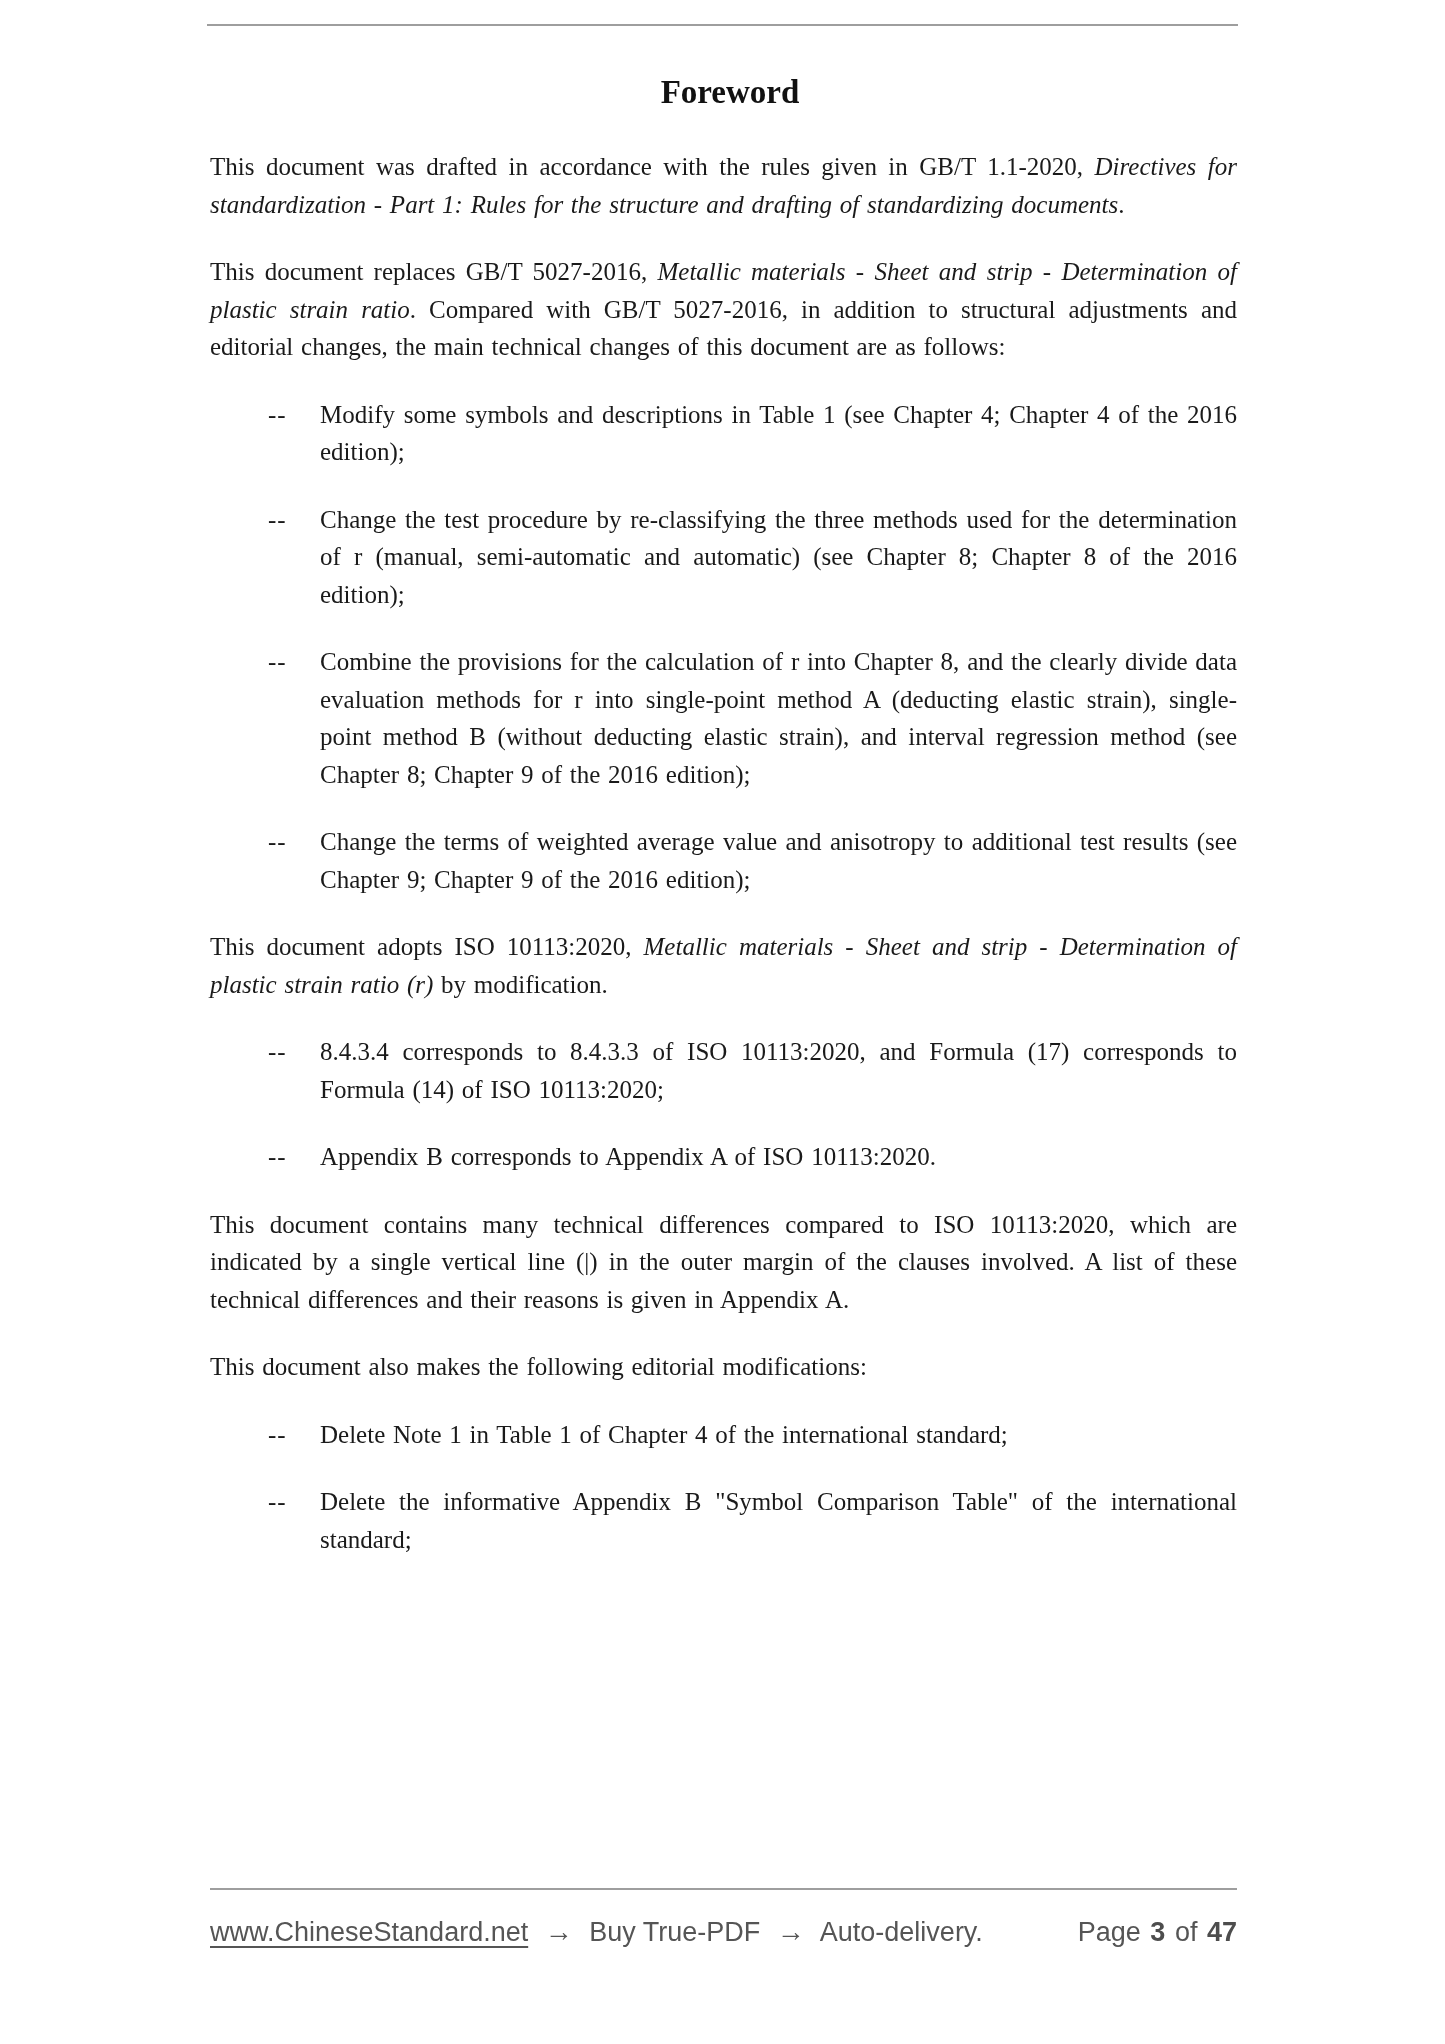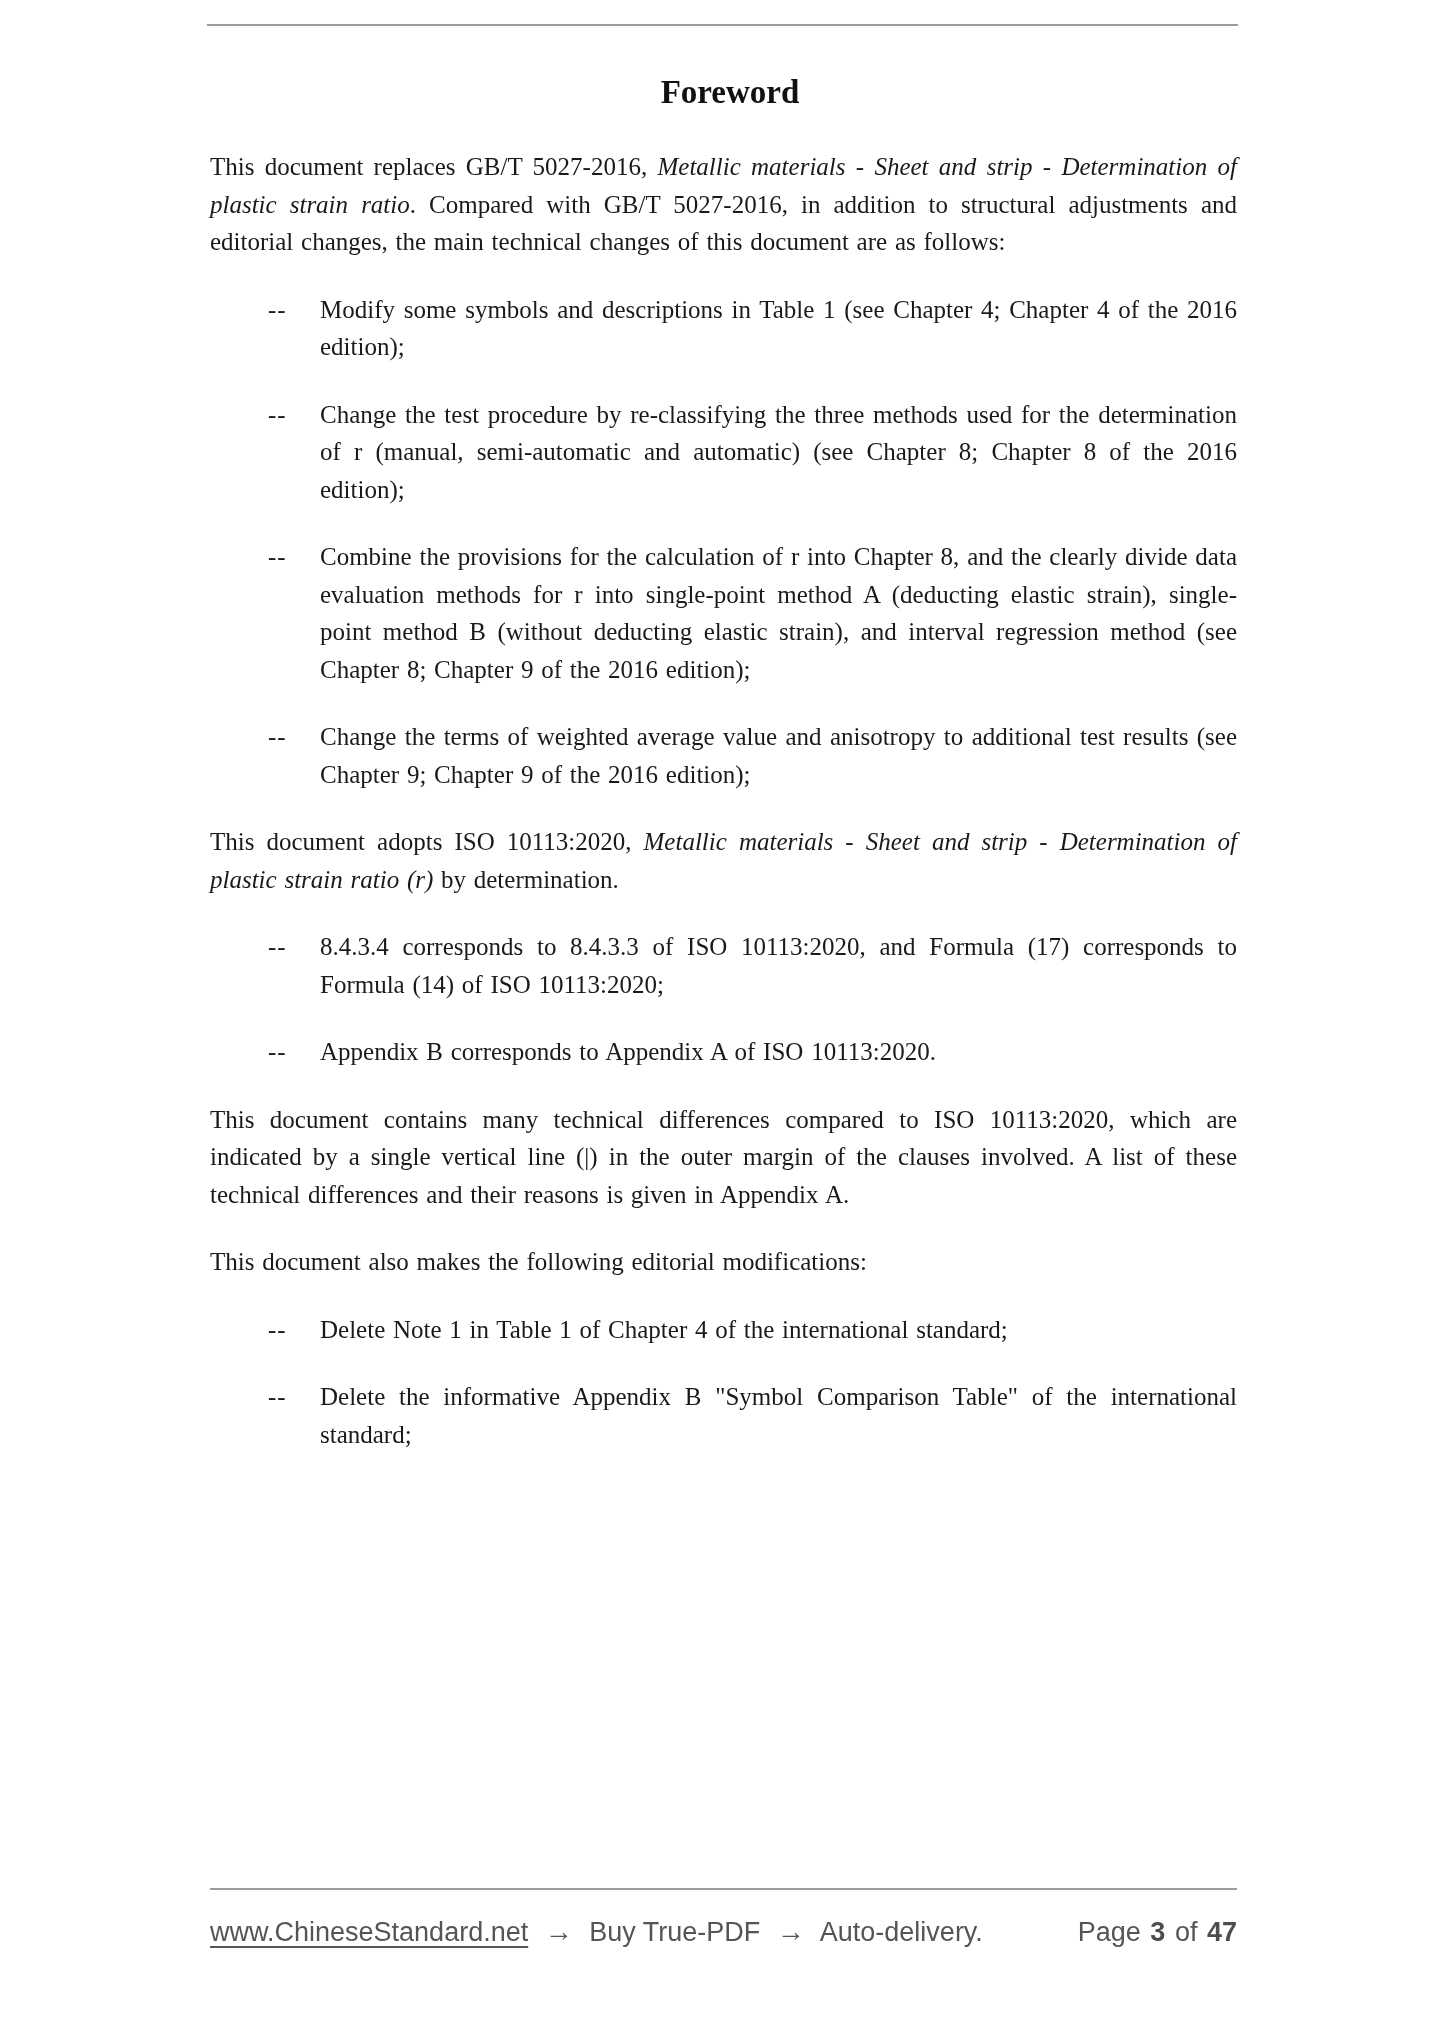--- a/index.html
+++ b/index.html
@@ -86,26 +86,27 @@
 <body>
 
 <div class="page">
 
 
   <div class="rule header-rule"></div>
 
   <h1 class="title">Foreword</h1>
 
   <div class="content">
+      <div class="para"><span>This document was drafted in accordance with the rules given in GB/T 1.1-2020, </span><i>Directives for standardization - Part 1: Rules for the structure and drafting of standardizing documents</i><span>.</span></div>
       <div class="para"><span>This document replaces GB/T 5027-2016, </span><i>Metallic materials - Sheet and strip - Determination of plastic strain ratio</i><span>. Compared with GB/T 5027-2016, in addition to structural adjustments and editorial changes, the main technical changes of this document are as follows:</span></div>
       <div class="list-item"><span class="marker">--</span><span><span>Modify some symbols and descriptions in Table 1 (see Chapter 4; Chapter 4 of the 2016 edition);</span></span></div>
       <div class="list-item"><span class="marker">--</span><span><span>Change the test procedure by re-classifying the three methods used for the determination of r (manual, semi-automatic and automatic) (see Chapter 8; Chapter 8 of the 2016 edition);</span></span></div>
       <div class="list-item"><span class="marker">--</span><span><span>Combine the provisions for the calculation of r into Chapter 8, and the clearly divide data evaluation methods for r into single-point method A (deducting elastic strain), single-point method B (without deducting elastic strain), and interval regression method (see Chapter 8; Chapter 9 of the 2016 edition);</span></span></div>
       <div class="list-item"><span class="marker">--</span><span><span>Change the terms of weighted average value and anisotropy to additional test results (see Chapter 9; Chapter 9 of the 2016 edition);</span></span></div>
-      <div class="para"><span>This document adopts ISO 10113:2020, </span><i>Metallic materials - Sheet and strip - Determination of plastic strain ratio (r)</i><span> by determination.</span></div>
+      <div class="para"><span>This document adopts ISO 10113:2020, </span><i>Metallic materials - Sheet and strip - Determination of plastic strain ratio (r)</i><span> by modification.</span></div>
       <div class="list-item"><span class="marker">--</span><span><span>8.4.3.4 corresponds to 8.4.3.3 of ISO 10113:2020, and Formula (17) corresponds to Formula (14) of ISO 10113:2020;</span></span></div>
       <div class="list-item"><span class="marker">--</span><span><span>Appendix B corresponds to Appendix A of ISO 10113:2020.</span></span></div>
       <div class="para"><span>This document contains many technical differences compared to ISO 10113:2020, which are indicated by a single vertical line (|) in the outer margin of the clauses involved. A list of these technical differences and their reasons is given in Appendix A.</span></div>
       <div class="para"><span>This document also makes the following editorial modifications:</span></div>
       <div class="list-item"><span class="marker">--</span><span><span>Delete Note 1 in Table 1 of Chapter 4 of the international standard;</span></span></div>
       <div class="list-item"><span class="marker">--</span><span><span>Delete the informative Appendix B "Symbol Comparison Table" of the international standard;</span></span></div>
     </div>
 
   <div class="footer">
     <div class="rule footer-rule"></div>

